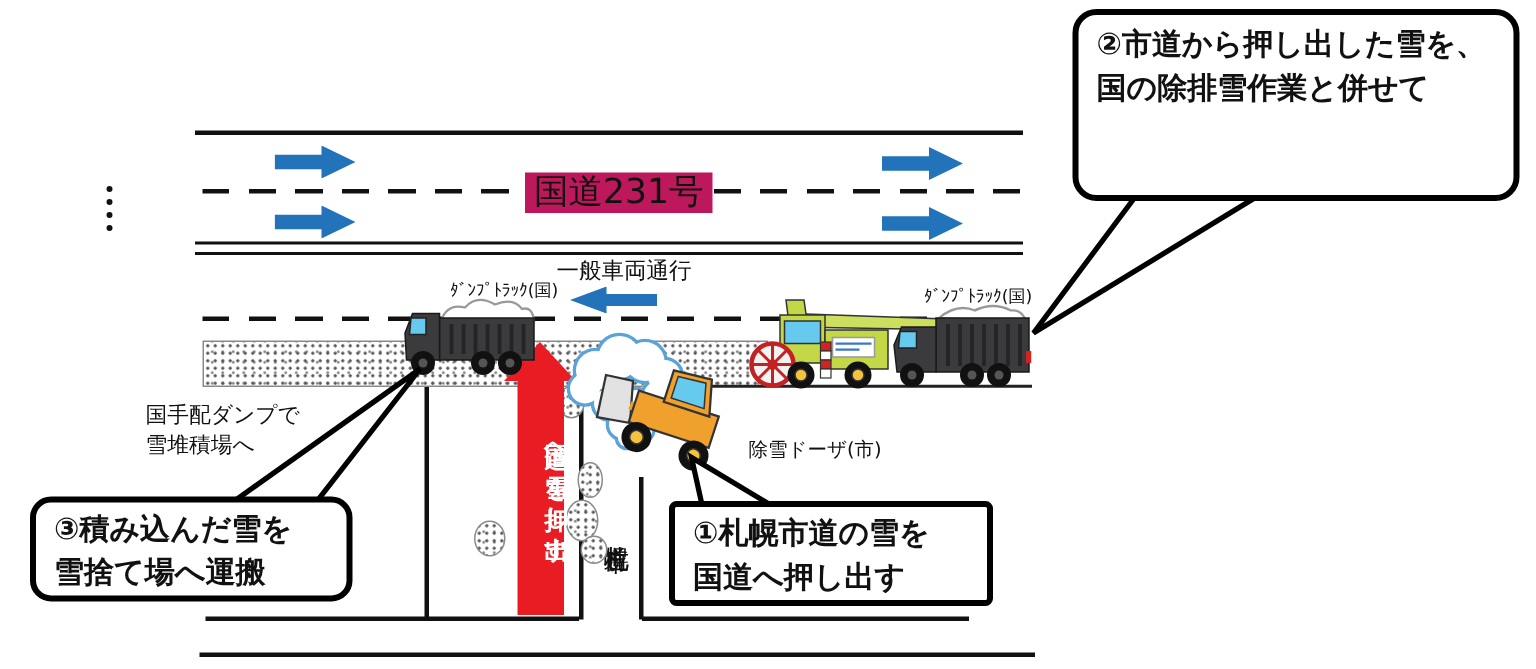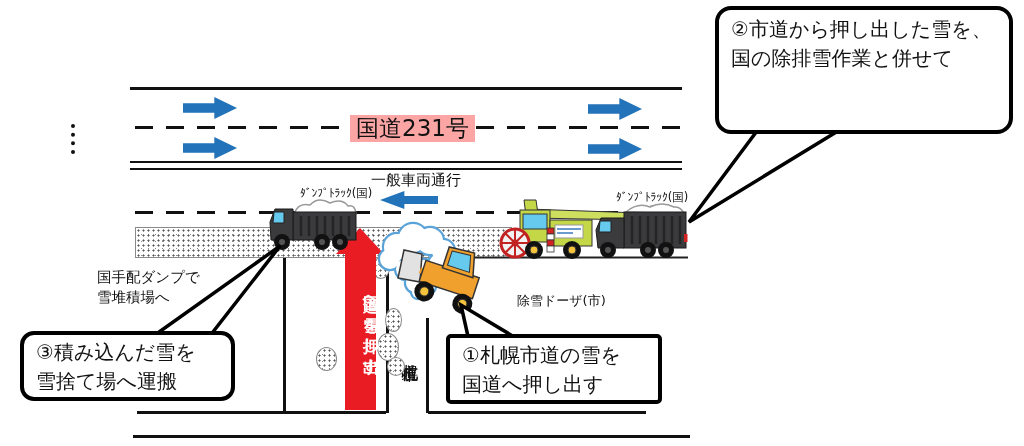--- a/index.html
+++ b/index.html
@@ -17,29 +17,29 @@
   .stipple{position:absolute;background-color:#fff;
            background-image:radial-gradient(circle,#555 0.9px,transparent 1.15px),
                             radial-gradient(circle,#888 0.8px,transparent 1px);
            background-size:5px 5px,7px 7px;background-position:0 0,2px 3px;
            border:1px solid #8a8a8a;box-sizing:border-box;}
   .pile{border-radius:50%;}
   .lbl{position:absolute;white-space:nowrap;line-height:1.25;}
   .vtext{writing-mode:vertical-rl;text-orientation:upright;}
   .bubble{position:absolute;background:#fff;border:4px solid #000;border-radius:16px;
           box-sizing:border-box;z-index:6;}
-  .bubble .bl{white-space:nowrap;}
+  .bubble .bl{white-space:nowrap;font-weight:bold;}
   .redarrow-head{position:absolute;background:#ea1c23;clip-path:polygon(50% 0,100% 100%,0 100%);}
   .redarrow-body{position:absolute;background:#ea1c23;}
   .redarrow-text{position:absolute;color:#fff;font-weight:bold;font-size:16px;
                  writing-mode:vertical-rl;text-orientation:upright;letter-spacing:1px;
                  text-align:center;z-index:4;}
   .gfx{position:absolute;left:0;top:0;z-index:5;}
   .dotmark{position:absolute;width:0;height:30px;border-left:4px dotted #111;}
-  .roadname{position:absolute;background:#fca5a5;text-align:center;z-index:2;}
+  .roadname{position:absolute;background:#be185d;text-align:center;z-index:2;}
 </style>
 </head>
 <body>
 
 <div class="stage">
 
   <div class="hline" style="left:130px;top:87px;width:552px;"></div>
   <div class="dline" style="left:135px;top:126px;width:547px;"></div>
   <div class="dbl" style="left:130px;top:161px;width:552px;"></div>
   <div class="dline" style="left:135px;top:211px;width:547px;"></div>
@@ -175,21 +175,21 @@
         <circle cx="74" cy="52" r="3" fill="#555"></circle>
     </g>
 
     <polygon points="689,222 757,131 838,131" fill="#fff" stroke="#000" stroke-width="3.5"></polygon>
     <polygon points="280,246 152,337 209,337" fill="#fff" stroke="#000" stroke-width="3.5"></polygon>
     <polygon points="461,305 469,341 521,341" fill="#fff" stroke="#000" stroke-width="3.5"></polygon>
   </svg>
 
   <div class="lbl" style="left:300px;top:186px;font-size:11.5px;z-index:6;">ﾀﾞﾝﾌﾟﾄﾗｯｸ(国)</div>
   <div class="lbl" style="left:616px;top:190px;font-size:11.5px;z-index:6;">ﾀﾞﾝﾌﾟﾄﾗｯｸ(国)</div>
-  <div class="lbl" style="left:517px;top:293px;font-size:13px;z-index:6;">除雪ドーザ(市)</div>
+  <div class="lbl" style="left:499px;top:293px;font-size:13px;z-index:6;">除雪ドーザ(市)</div>
 
   <div class="lbl" style="left:97px;top:267px;font-size:14.5px;line-height:20px;z-index:6;">
     <div>国手配ダンプで</div>
     <div>雪堆積場へ</div>
   </div>
 
   <div class="bubble" style="left:715px;top:6px;width:298px;height:128px;padding:5px 0 0 12px;font-size:20px;line-height:28.5px;">
     <div class="bl">②市道から押し出した雪を、</div>
     <div class="bl">国の除排雪作業と併せて</div>
   </div>

